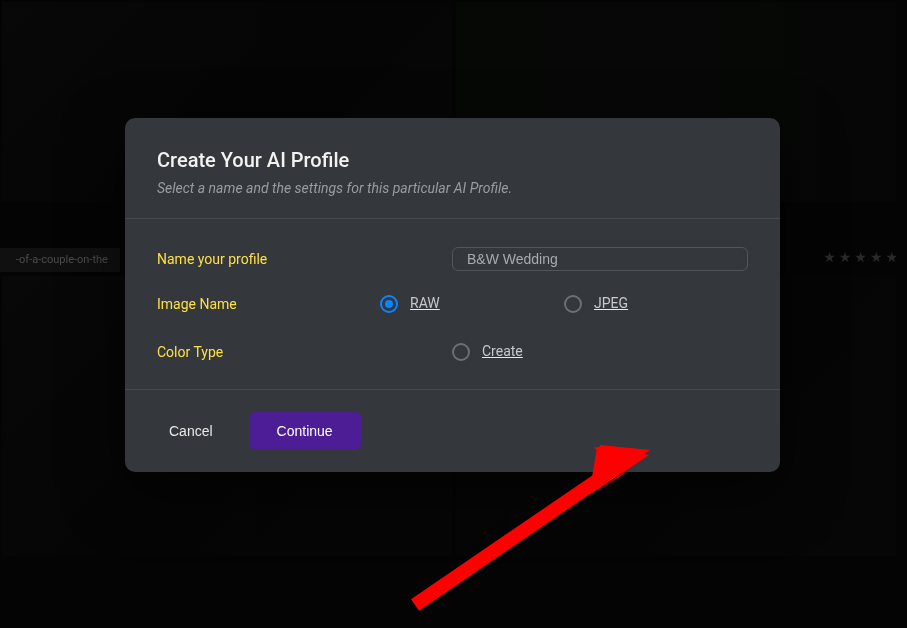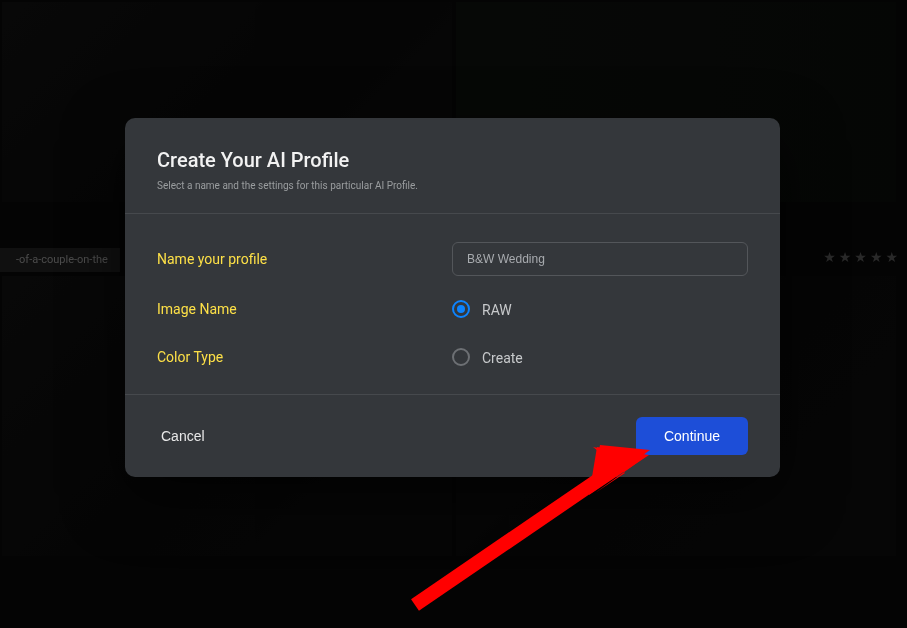--- a/index.html
+++ b/index.html
@@ -77,22 +77,23 @@
       padding: 30px 52px 22px 32px;
       border-bottom: 1px solid #46494d;
     }
     .modal-title {
       font-size: 20px;
       font-weight: 500;
       color: #f2f2f2;
       margin-bottom: 8px;
     }
     .modal-subtitle {
-      font-size: 10px;
+      font-size: 14px;
       color: #9a9d9f;
+      font-style: italic;
     }
     .modal-body {
       padding: 28px 32px 28px 32px;
       border-bottom: 1px solid #46494d;
     }
     .form-row {
       display: flex;
       align-items: center;
       margin-bottom: 24px;
     }
@@ -103,34 +104,35 @@
     .form-label {
       width: 295px;
       font-size: 14px;
       color: #fde047;
     }
     .text-input {
       flex: 1;
       background: transparent;
       border: 1px solid #53565a;
       border-radius: 6px;
-      padding: 9px 14px;
+      padding: 3px 14px;
       color: #a8abaf;
-      font-size: 12px;
+      font-size: 14px;
       outline: none;
     }
     .radio-group {
       flex: 1;
       display: flex;
     }
     .radio-option {
       display: flex;
-      align-items: flex-end;
+      align-items: flex-start;
       cursor: pointer;
       width: 184px;
+      text-decoration: underline;
     }
     .radio-circle {
       width: 18px;
       height: 18px;
       border-radius: 50%;
       border: 2px solid #6d7074;
       margin-right: 12px;
       display: flex;
       align-items: center;
       justify-content: center;
@@ -144,36 +146,36 @@
       width: 8px;
       height: 8px;
       border-radius: 50%;
       background: #0d84ff;
     }
     .radio-label {
       font-size: 14px;
       color: #c7c9cb;
     }
     .modal-footer {
-      padding: 22px 32px;
-      display: flex;
-      justify-content: space-between;
+      padding: 22px 40px;
+      display: flex;
+      justify-content: flex-start;
       align-items: center;
       gap: 32px;
     }
     .btn-cancel {
       background: transparent;
       border: none;
       color: #e8e8e8;
       font-size: 14px;
       cursor: pointer;
       padding: 10px 4px;
     }
     .btn-continue {
-      background: #1d4ed8;
+      background: #4c1d95;
       border: none;
       color: #fff;
       font-size: 14px;
       cursor: pointer;
       padding: 11px 28px;
       border-radius: 6px;
     }
     .annotation-arrow {
       position: absolute;
       top: 445px;
@@ -207,20 +209,24 @@
       <div class="form-label">Name your profile</div>
       <input class="text-input" type="text" value="B&amp;W Wedding" style="">
     </div>
 
     <div class="form-row">
       <div class="form-label">Image Name</div>
       <div class="radio-group">
         <div class="radio-option">
           <span class="radio-circle selected"></span>
           <span class="radio-label">RAW</span>
+        </div>
+        <div class="radio-option">
+          <span class="radio-circle"></span>
+          <span class="radio-label">JPEG</span>
         </div>
       </div>
     </div>
 
     <div class="form-row">
       <div class="form-label">Color Type</div>
       <div class="radio-group">
         <div class="radio-option">
           <span class="radio-circle"></span>
           <span class="radio-label">Create</span>

